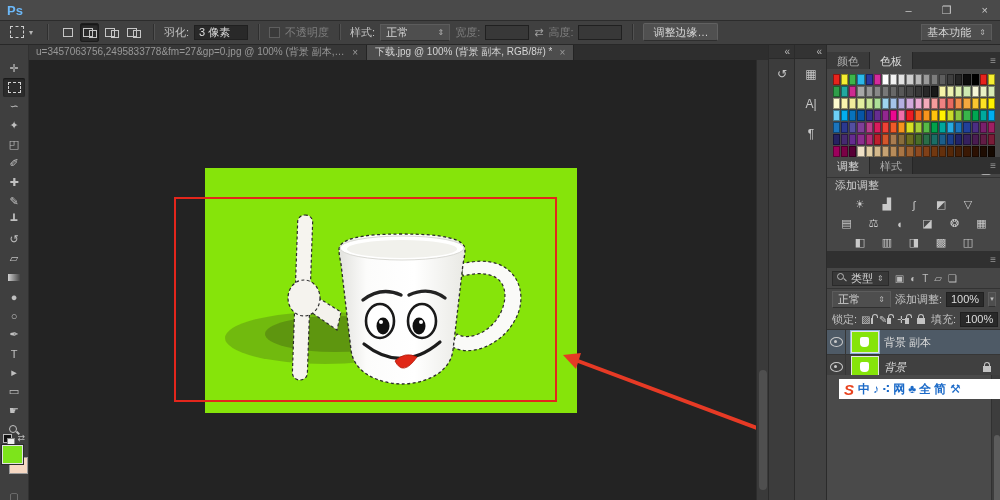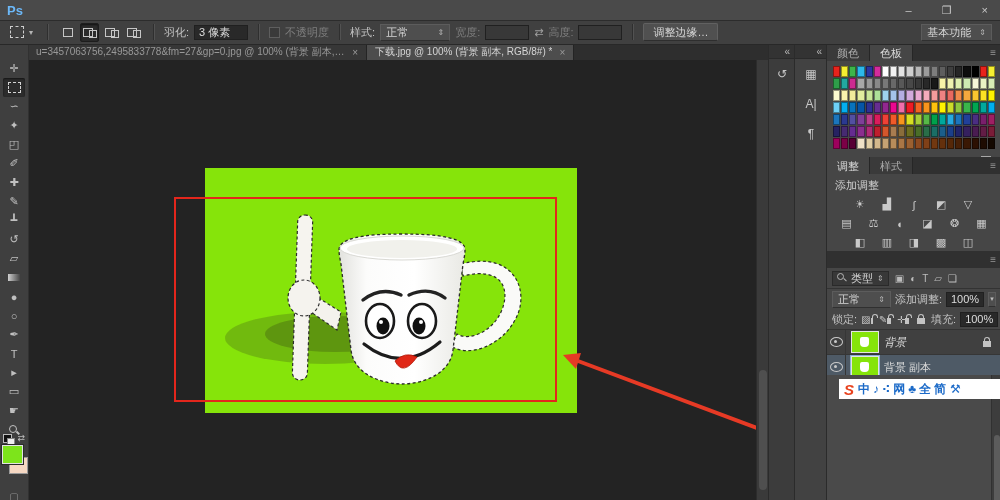--- a/index.html
+++ b/index.html
@@ -367,21 +367,21 @@
         </div>
 
         <div class="strip-icon" data-name="paragraph-panel" title="paragraph-panel">
           <span>¶</span>
         </div>
       </div>
   </div>
 
   <div class="panelcol" data-name="panel-column">
 
-    <div class="pgroup" style="top:0" data-name="swatches-panel-group">
+    <div class="pgroup" style="top:8px" data-name="swatches-panel-group">
       <div class="ptabbar" data-name="swatches-tabbar">
         <div style="display:flex">
 
         <span class="ptab" data-name="panel-tab">颜色</span>
             <span class="ptab" data-name="panel-tab" data-active="true">色板</span>
           </div>
         <span class="pmenu" data-name="panel-menu-icon">≡</span>
       </div>
       <div class="swgrid" data-name="swatch-grid">
 
@@ -651,39 +651,39 @@
             <span class="ic" data-name="lock-all-icon" title="lock-all-icon">
               <span class="mini-lock"></span>
             </span>
           </div>
         <span class="lbl" style="margin-left:auto" data-name="fill-label">填充:</span>
         <span class="field pctfield" data-name="fill-input">100%</span>
 
       </div>
       <div class="layer-rows" data-name="layer-list">
 
+          <div class="layer-row" data-name="layer-background-copy" data-selected="true">
+            <span class="eyebox" data-name="layer-visibility-toggle">
+              <span class="eye" data-name="eye-icon"></span>
+            </span>
+            <span class="lthumb" data-name="layer-thumbnail"></span>
+            <span class="lname" data-name="layer-name">背景 副本</span>
+
+          </div>
+
           <div class="layer-row" data-name="layer-background" data-italic="true" data-locked="true">
             <span class="eyebox" data-name="layer-visibility-toggle">
               <span class="eye" data-name="eye-icon"></span>
             </span>
             <span class="lthumb" data-name="layer-thumbnail"></span>
             <span class="lname" data-name="layer-name">背景</span>
             <span class="llock" data-name="layer-lock-icon">
               <span class="mini-lock"></span>
             </span>
           </div>
-
-          <div class="layer-row" data-name="layer-background-copy" data-selected="true">
-            <span class="eyebox" data-name="layer-visibility-toggle">
-              <span class="eye" data-name="eye-icon"></span>
-            </span>
-            <span class="lthumb" data-name="layer-thumbnail"></span>
-            <span class="lname" data-name="layer-name">背景 副本</span>
-
-          </div>
         </div>
     </div>
 
     <div class="lbody-rest" data-name="panel-empty-area"></div>
 
     <div class="watermark" data-name="site-watermark">
       <span class="wm-logo" data-name="watermark-logo">S</span>
       <span style="display:flex;gap:3px">
 
       <span class="wm-token" data-name="watermark-glyph">中</span>

